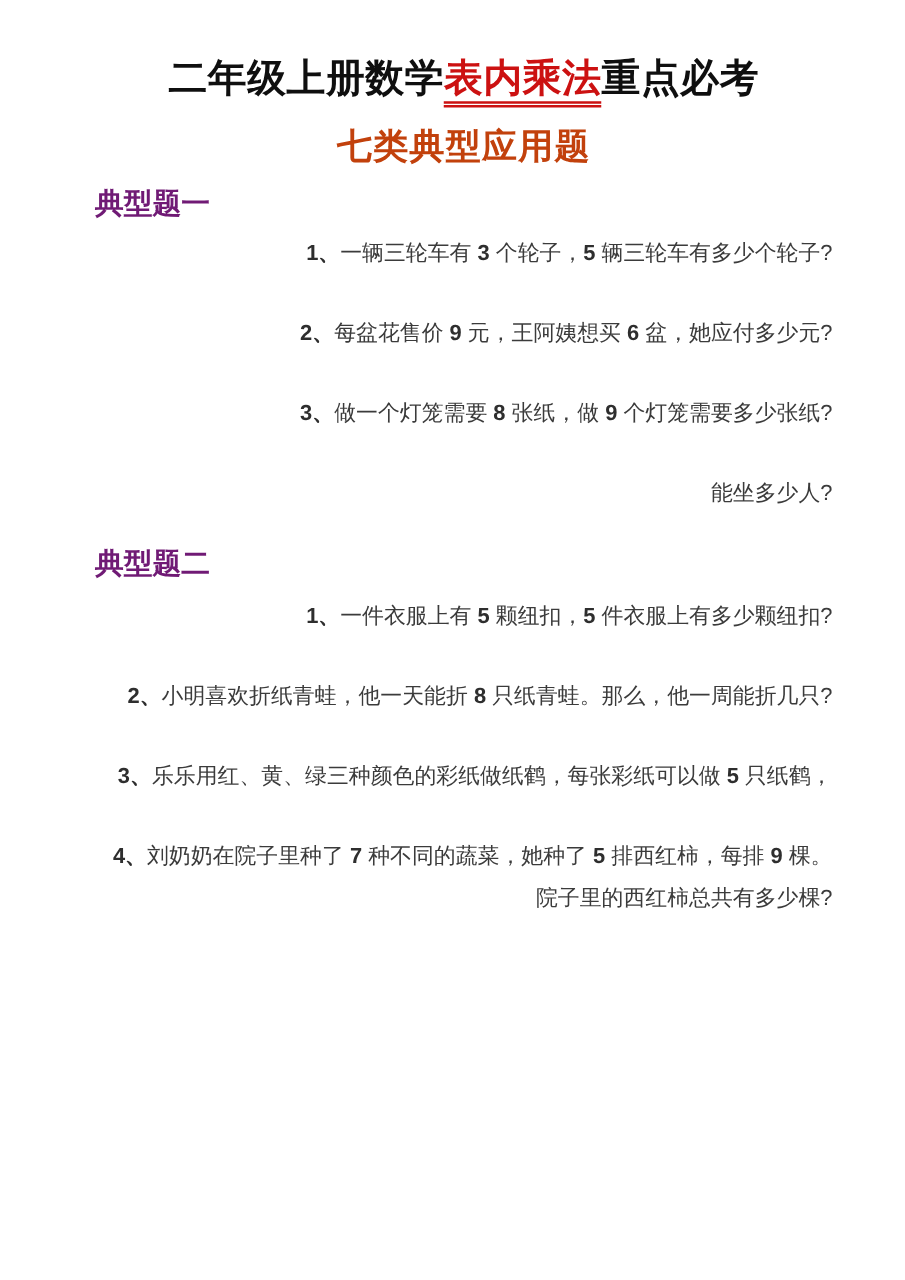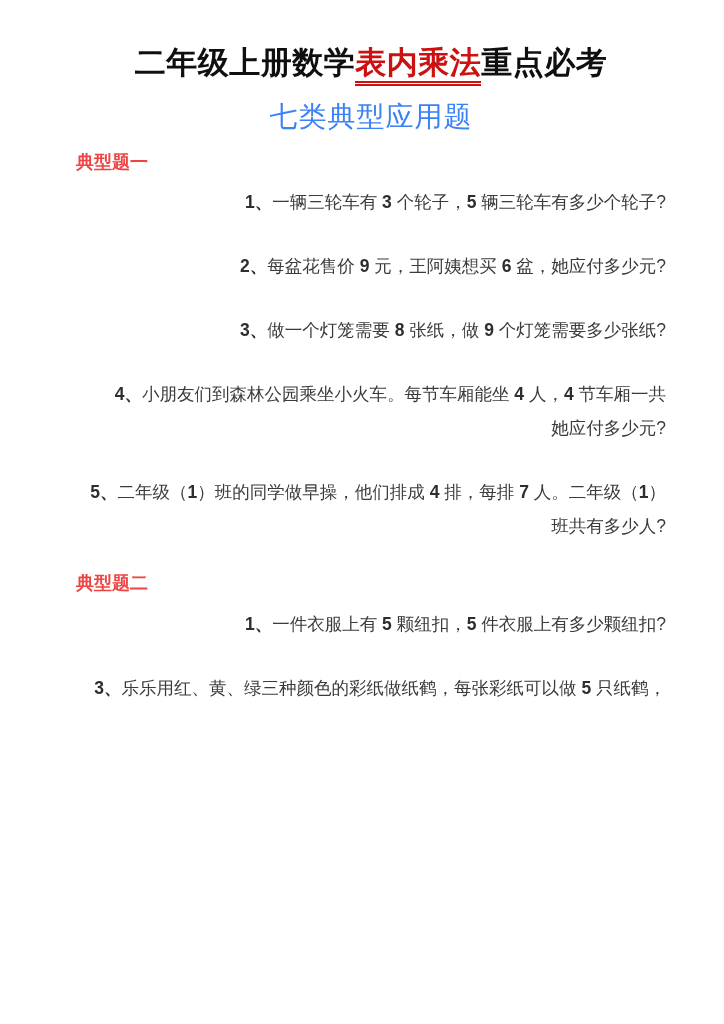--- a/index.html
+++ b/index.html
@@ -31,30 +31,30 @@
   .doc-title .hl {
     color: var(--accent);
     border-bottom: 5px double var(--accent);
     padding-bottom: 1px;
   }
   .doc-subtitle {
     margin: 5px 0 15px 0;
     text-align: center;
     font-size: 28px;
     line-height: 38px;
-    font-weight: normal;
-    color: #3b82f6;
+    font-weight: bold;
+    color: #c2410c;
     letter-spacing: 1px;
   }
   .section-heading {
     margin: 0 0 12px 0;
-    font-size: 18px;
+    font-size: 23px;
     line-height: 22px;
     font-weight: bold;
-    color: #ef4444;
+    color: #701a75;
   }
   .section + .section .section-heading {
     margin-top: 10px;
     font-family: Liberation Mono, monospace;
   }
   .question {
     margin: 0 0 30px 0;
     font-size: 17.5px;
     line-height: 34px;
     color: #3b3b3b;
@@ -89,37 +89,39 @@
 
     <div class="question">
       <span class="qline"><span class="qnum">2、</span><span>每盆花售价 <span class="n">9</span> 元，王阿姨想买 <span class="n">6</span> 盆，她应付多少元?</span></span>
     </div>
 
     <div class="question">
       <span class="qline"><span class="qnum">3、</span><span>做一个灯笼需要 <span class="n">8</span> 张纸，做 <span class="n">9</span> 个灯笼需要多少张纸?</span></span>
     </div>
 
     <div class="question">
-      <span class="qline"><span class="qnum">4、</span><span>小朋友们到森林公园乘坐小火车。每节车厢能坐 <span class="n">4</span> 人，<span class="n">4</span> 节车厢一共</span></span>
-      <span class="qline cont">她应付多少元?</span>
+      <span class="qline cont">能坐多少人?</span>
     </div>
 
-    <div class="question">
-      <span class="qline"><span class="qnum">5、</span><span>二年级（<span class="n">1</span>）班的同学做早操，他们排成 <span class="n">4</span> 排，每排 <span class="n">7</span> 人。二年级（<span class="n">1</span>）</span></span>
-      <span class="qline cont">班共有多少人?</span>
-    </div>
   </div>
 
   <div class="section">
     <h3 class="section-heading">典型题二</h3>
 
     <div class="question">
       <span class="qline"><span class="qnum">1、</span><span>一件衣服上有 <span class="n">5</span> 颗纽扣，<span class="n">5</span> 件衣服上有多少颗纽扣?</span></span>
     </div>
 
+    <div class="question">
+      <span class="qline"><span class="qnum">2、</span><span>小明喜欢折纸青蛙，他一天能折 <span class="n">8</span> 只纸青蛙。那么，他一周能折几只?</span></span>
+    </div>
 
     <div class="question">
       <span class="qline"><span class="qnum">3、</span><span>乐乐用红、黄、绿三种颜色的彩纸做纸鹤，每张彩纸可以做 <span class="n">5</span> 只纸鹤，</span></span>
     </div>
 
+    <div class="question">
+      <span class="qline"><span class="qnum">4、</span><span>刘奶奶在院子里种了 <span class="n">7</span> 种不同的蔬菜，她种了 <span class="n">5</span> 排西红柿，每排 <span class="n">9</span> 棵。</span></span>
+      <span class="qline cont">院子里的西红柿总共有多少棵?</span>
+    </div>
   </div>
 
 </div>
 
 </body></html>

